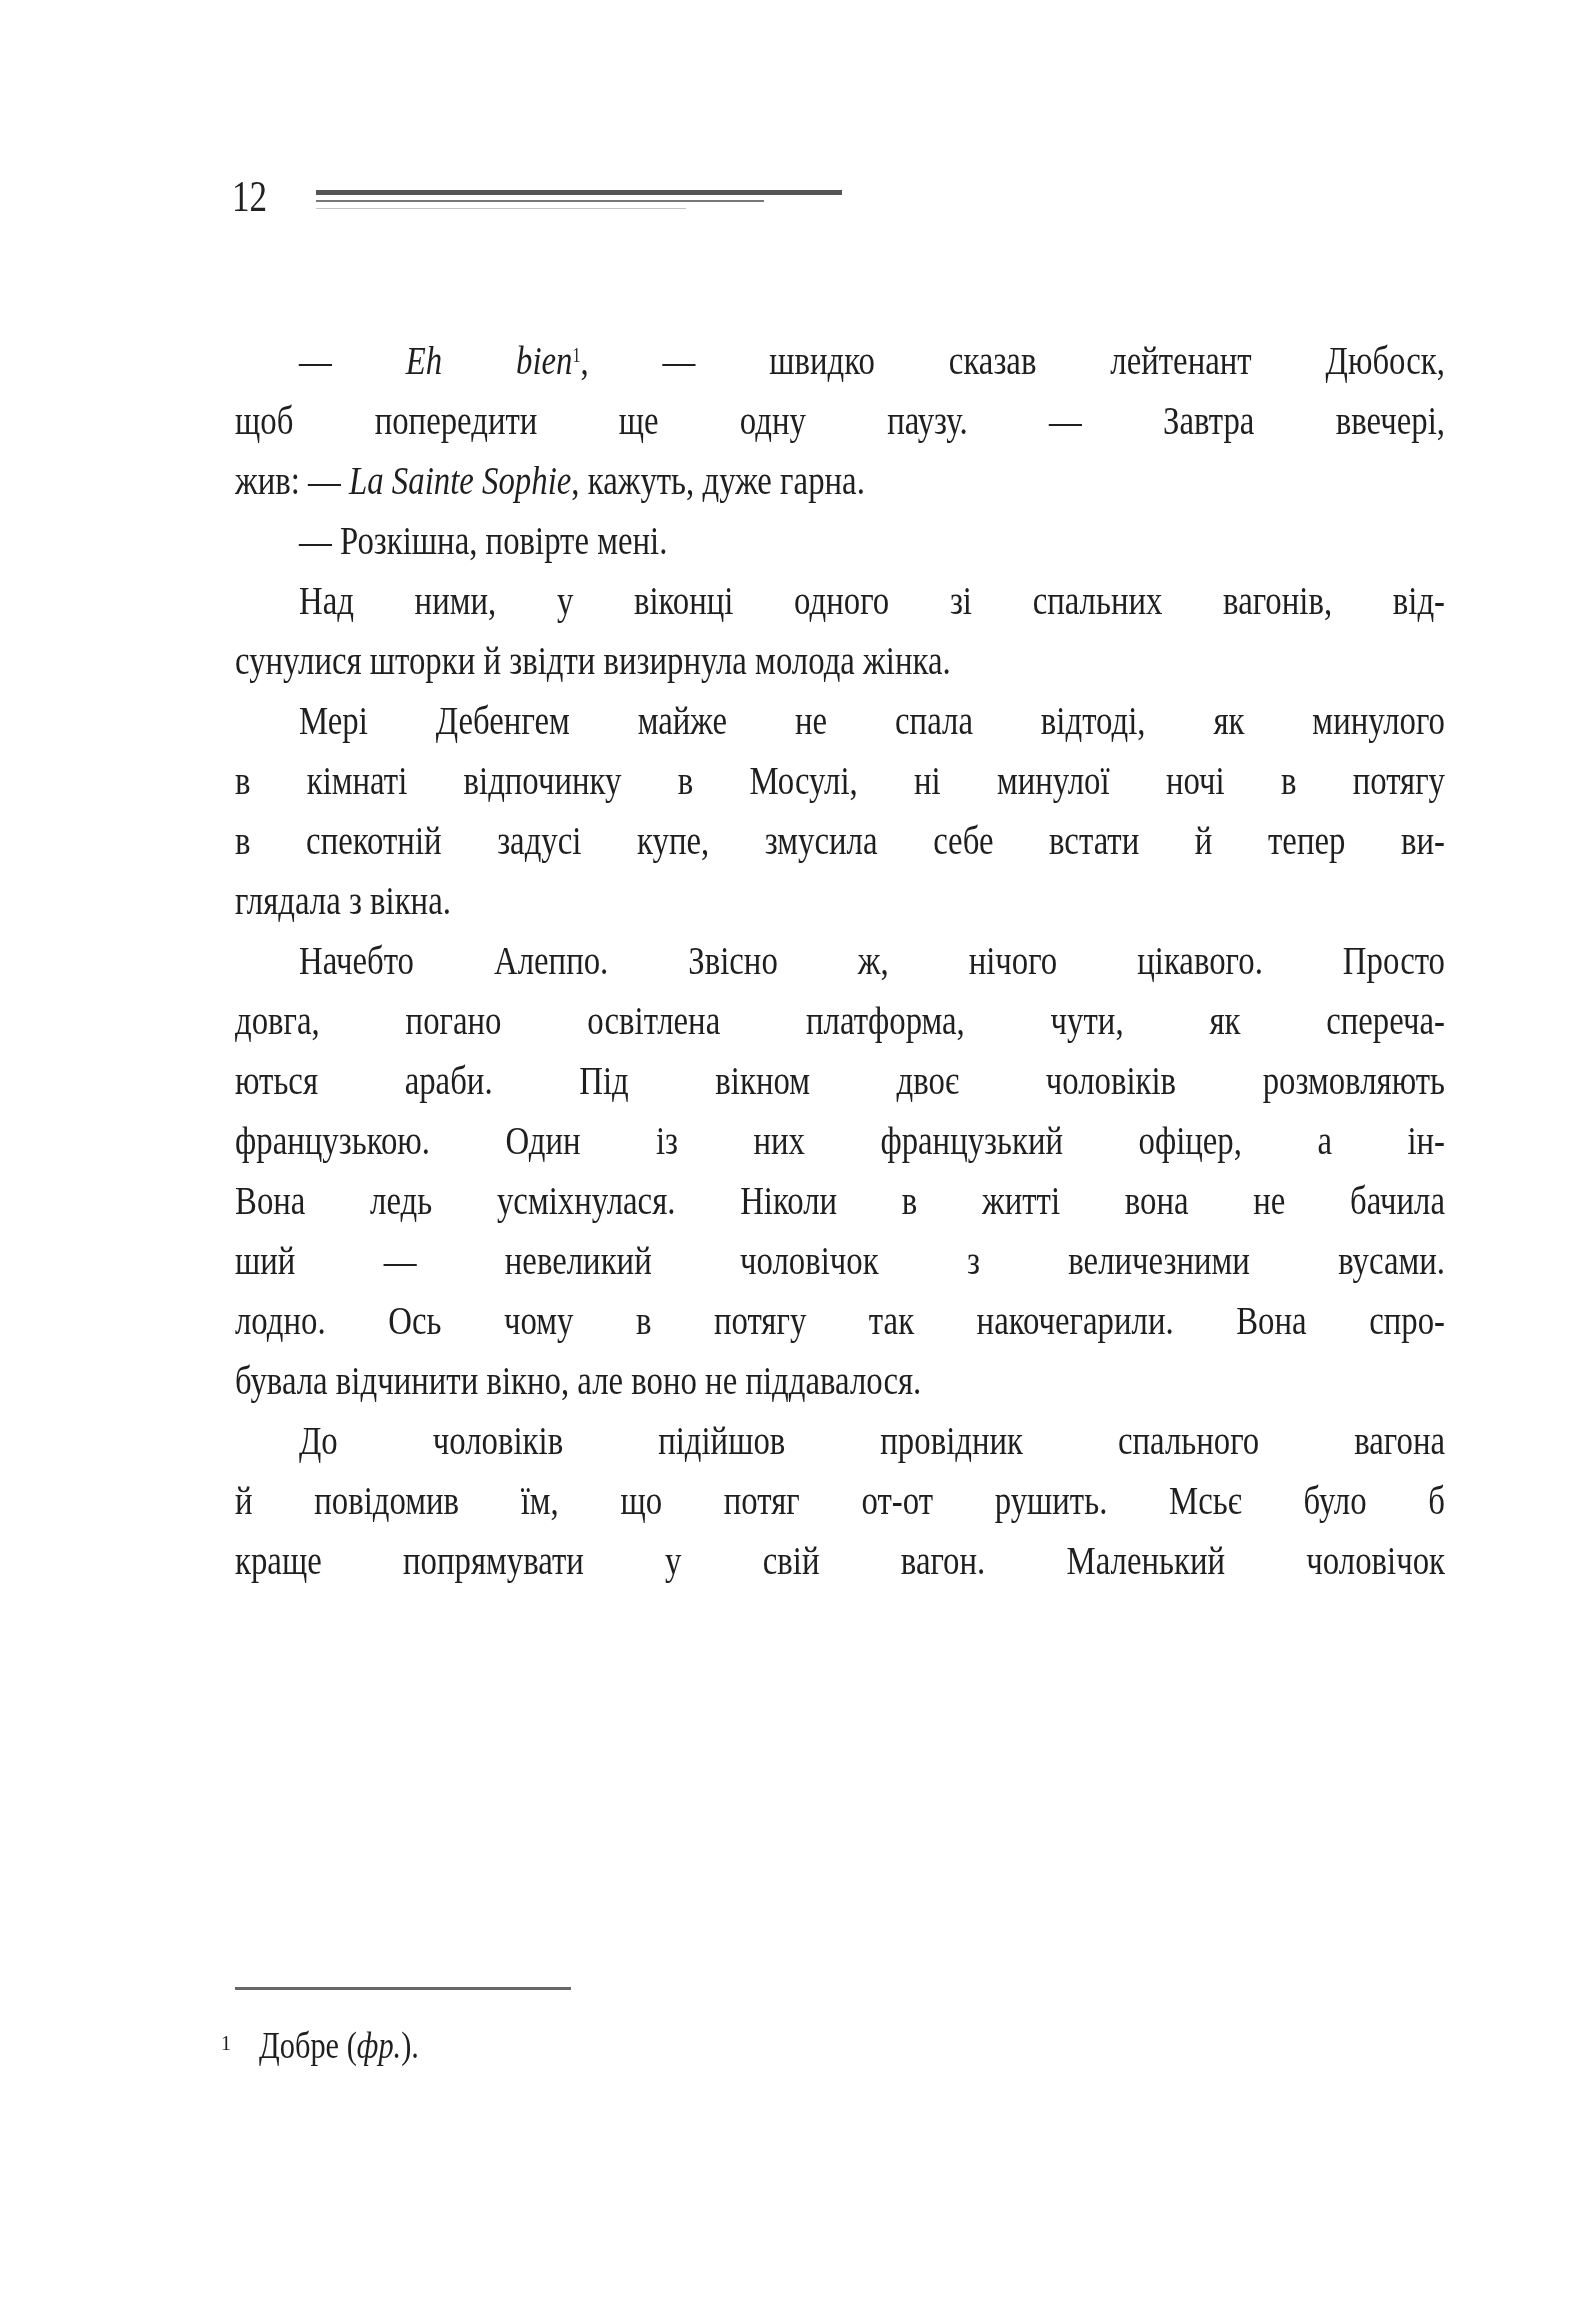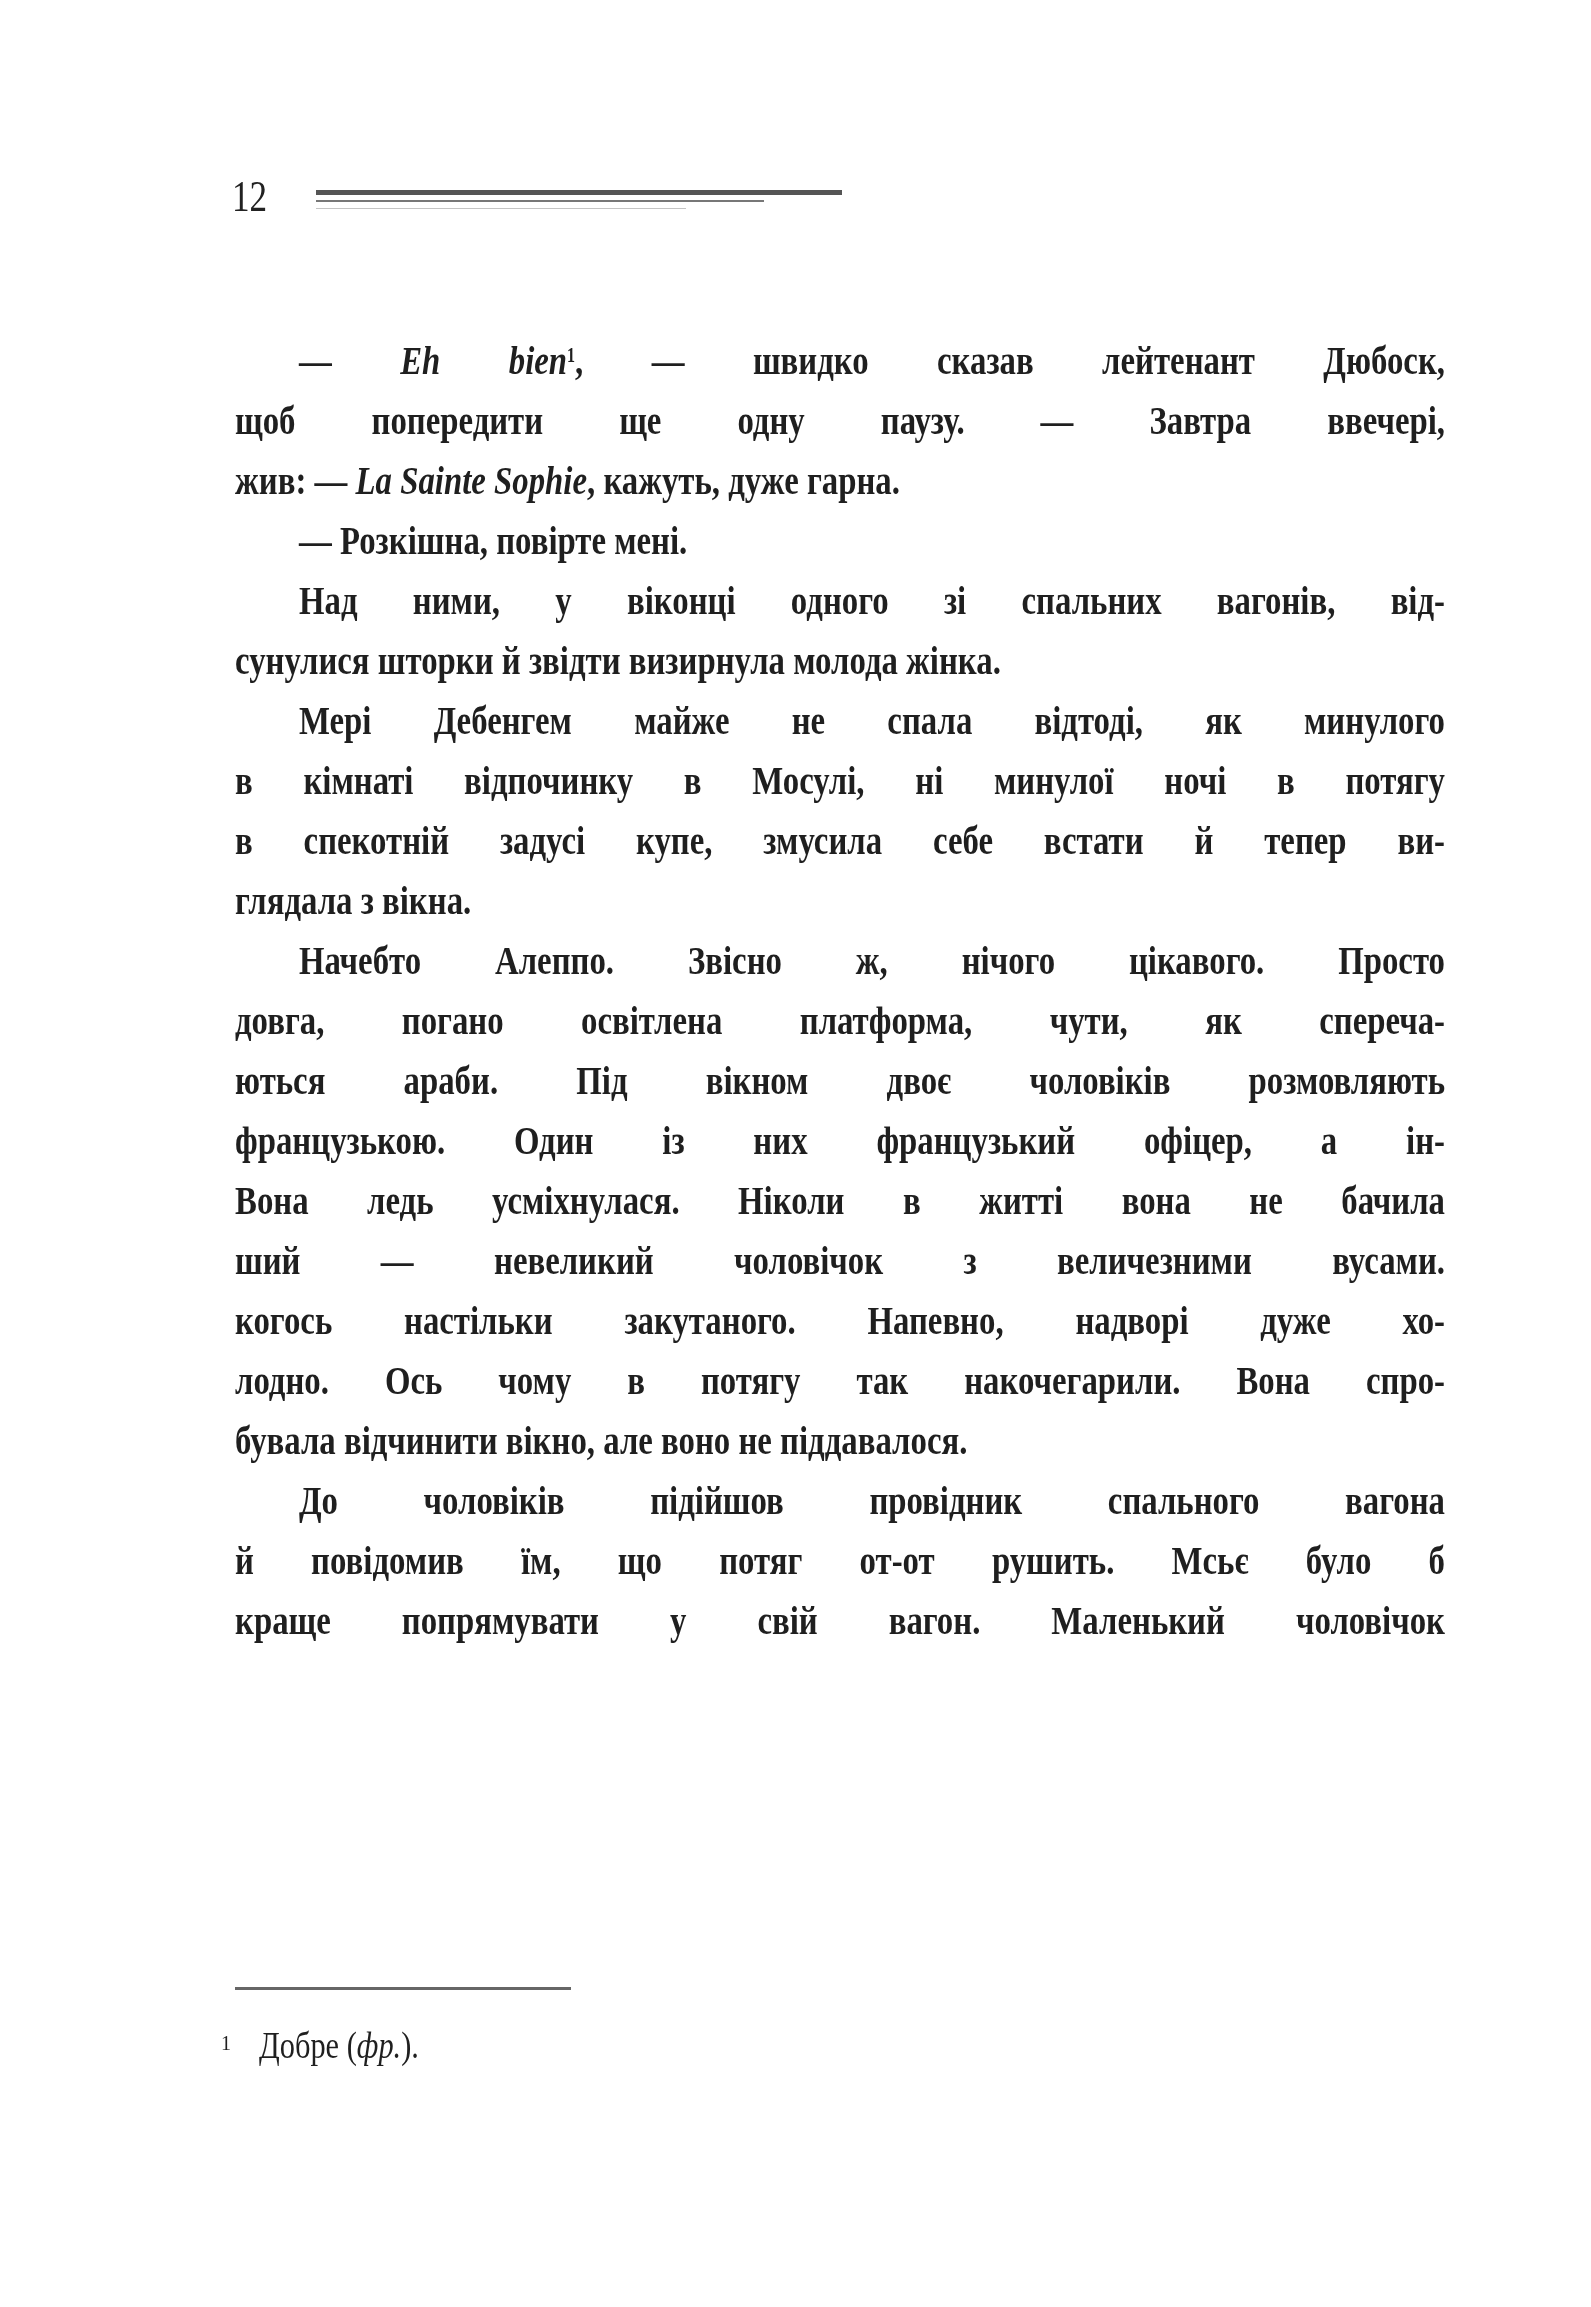--- a/index.html
+++ b/index.html
@@ -4,21 +4,21 @@
 <style>
   html, body { margin:0; padding:0; background:#ffffff; }
   body { width:1592px; height:2307px; position:relative; overflow:hidden; color:#1f1f1f;
          font-family:"Liberation Serif","DejaVu Serif",serif; }
   .page-num { position:absolute; left:232px; top:171px; font-size:45px; line-height:50px; color:#222;
               transform:scaleX(0.78); transform-origin:left top; }
   .rule { position:absolute; left:316px; height:0; }
   .rule.r1 { top:190px; width:526px; border-top:5.8px solid #555; }
   .rule.r2 { top:200px; width:448px; border-top:2.5px solid #777; }
   .rule.r3 { top:208px; width:370px; border-top:1.7px solid #c4c4c4; }
-  .body { position:absolute; left:235px; top:330px; width:1210px;font-weight:bold; }
+  .body { position:absolute; left:235px; top:330px; width:1210px; }
   .line { height:60px; line-height:60px; font-size:41px; white-space:nowrap; text-align:justify;
           text-align-last:justify; overflow:visible; }
   .line.last { text-align-last:left; }
   .line.indent { padding-left:64px; }
   .line > span.inner { display:inline-block; transform:scaleX(0.80); transform-origin:left center; width:125%; text-align:justify; text-align-last:inherit; }
   i { font-style:italic; }
   sup { font-size:20px; vertical-align:top; position:relative; top:-5px; }
   .fn-rule { position:absolute; left:235px; top:1987px; width:336px; border-top:3.3px solid #666; }
   .footnote { position:absolute; left:221px; top:2020px; font-size:38px; line-height:50px; }
   .footnote .fn-mark { font-size:20px; vertical-align:top; position:relative; top:-1.7px; margin-right:28px; }
@@ -42,21 +42,20 @@
     <div class="line indent"><span class="inner"><span>Мері Дебенгем майже не спала відтоді, як минулого</span></span></div>
     <div class="line"><span class="inner"><span>в кімнаті відпочинку в Мосулі, ні минулої ночі в потягу</span></span></div>
     <div class="line"><span class="inner"><span>в спекотній задусі купе, змусила себе встати й тепер ви-</span></span></div>
     <div class="line last"><span class="inner"><span>глядала з вікна.</span></span></div>
     <div class="line indent"><span class="inner"><span>Начебто Алеппо. Звісно ж, нічого цікавого. Просто</span></span></div>
     <div class="line"><span class="inner"><span>довга, погано освітлена платформа, чути, як спереча-</span></span></div>
     <div class="line"><span class="inner"><span>ються араби. Під вікном двоє чоловіків розмовляють</span></span></div>
     <div class="line"><span class="inner"><span>французькою. Один із них французький офіцер, а ін-</span></span></div>
     <div class="line"><span class="inner"><span>Вона ледь усміхнулася. Ніколи в житті вона не бачила</span></span></div>
     <div class="line"><span class="inner"><span>ший — невеликий чоловічок з величезними вусами.</span></span></div>
-    <div class="line"><span class="inner"><span>когось настільки закутаного. Напевно, надворі дуже хо-</span></span></div>
     <div class="line"><span class="inner"><span>лодно. Ось чому в потягу так накочегарили. Вона спро-</span></span></div>
     <div class="line last"><span class="inner"><span>бувала відчинити вікно, але воно не піддавалося.</span></span></div>
     <div class="line indent"><span class="inner"><span>До чоловіків підійшов провідник спального вагона</span></span></div>
     <div class="line"><span class="inner"><span>й повідомив їм, що потяг от-от рушить. Мсьє було б</span></span></div>
     <div class="line"><span class="inner"><span>краще попрямувати у свій вагон. Маленький чоловічок</span></span></div>
   </div>
 
 <div class="fn-rule"></div>
 <div class="footnote">
   <span class="fn-mark">1</span><span class="fn-text"><span>Добре (</span><i>фр.</i><span>).</span></span>

